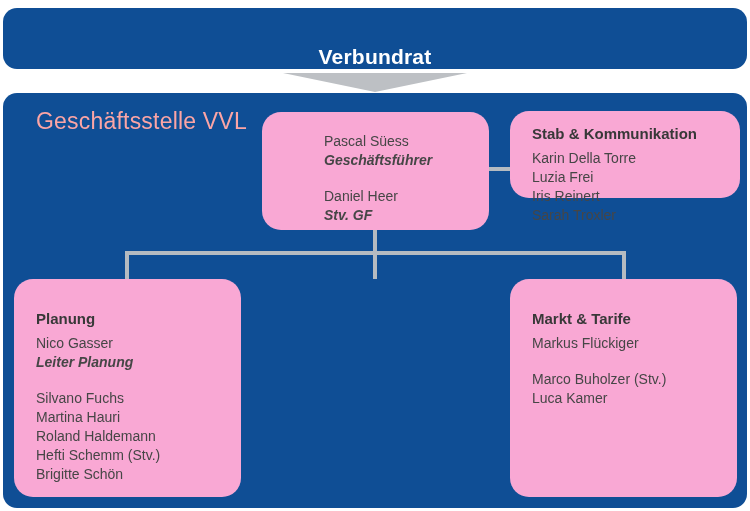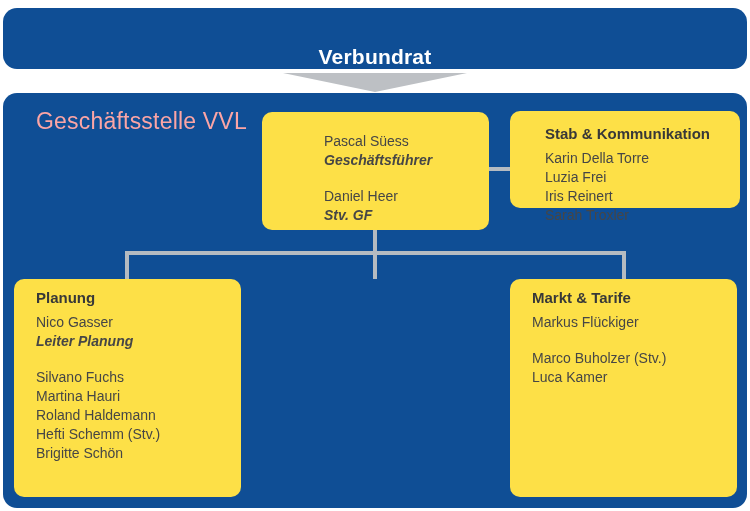--- a/index.html
+++ b/index.html
@@ -36,31 +36,31 @@
     color:#fca5a5; font-weight:normal; font-size:23px; letter-spacing:0.2px;
   }
   .connector{ position:absolute; background:var(--gray); }
   .c-stab{ left:483px; top:74px;  width:26px; height:4px; }
   .c-stub{ left:370px; top:136px; width:4px;  height:24px; }
   .c-rail{ left:122px; top:158px; width:501px; height:4px; }
   .c-d0{   left:122px; top:160px; width:4px;  height:26px; }
   .c-d1{   left:370px; top:160px; width:4px;  height:26px; }
   .c-d2{   left:619px; top:160px; width:4px;  height:26px; }
   .card{
-    position:absolute; background:#fde047; border-radius:10px;
+    position:absolute; background:#f9a8d4; border-radius:19px;
     color:var(--text); font-size:14px; line-height:19px;
   }
   .card .card-title{
     font-weight:bold; font-size:15px; color:var(--title); margin-bottom:6px;
   }
   .role{ font-style:italic;font-weight:bold; }
   .gap{ height:17px; }
   .mgmt-card{ left:259px; top:19px; width:227px; height:118px; padding:20px 8px 0 62px; }
-  .staff-card{ left:507px; top:18px; width:230px; height:97px; padding:13px 8px 0 35px; }
-  .dept-card{ top:186px; width:227px; height:218px; padding:9px 8px 0 22px; }
+  .staff-card{ left:507px; top:18px; width:230px; height:87px; padding:13px 8px 0 22px; }
+  .dept-card{ top:186px; width:227px; height:218px; padding:30px 8px 0 22px; }
   .dept-0{ left:11px; }
   .dept-1{ left:259px; }
   .dept-2{ left:507px; }
 </style>
 </head>
 <body>
 
 <div class="canvas">
 
   <div class="banner">

